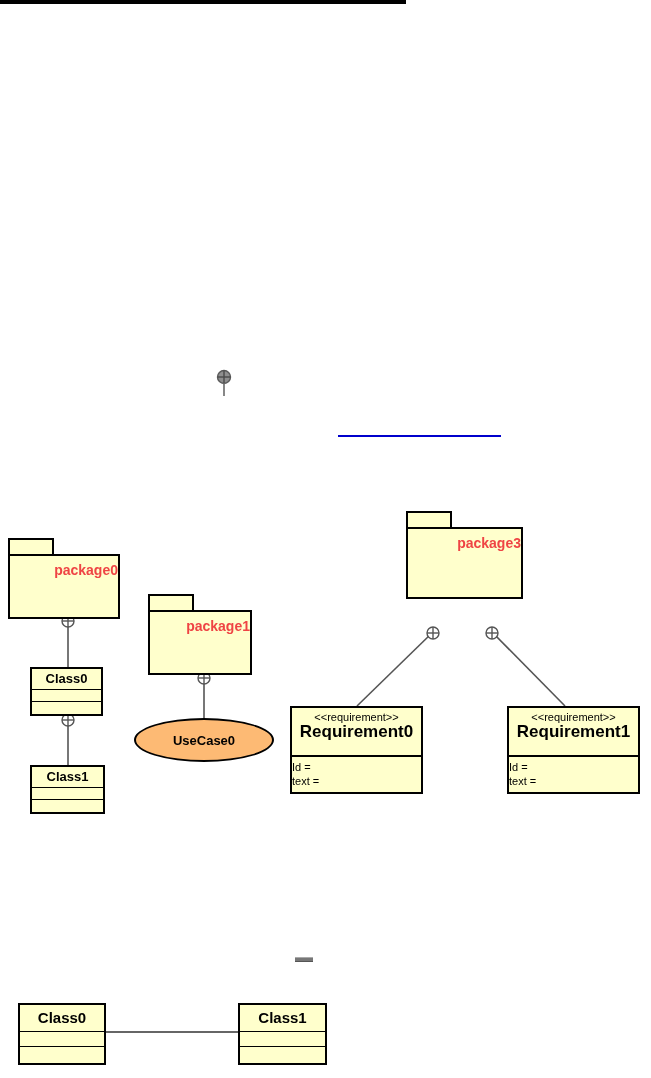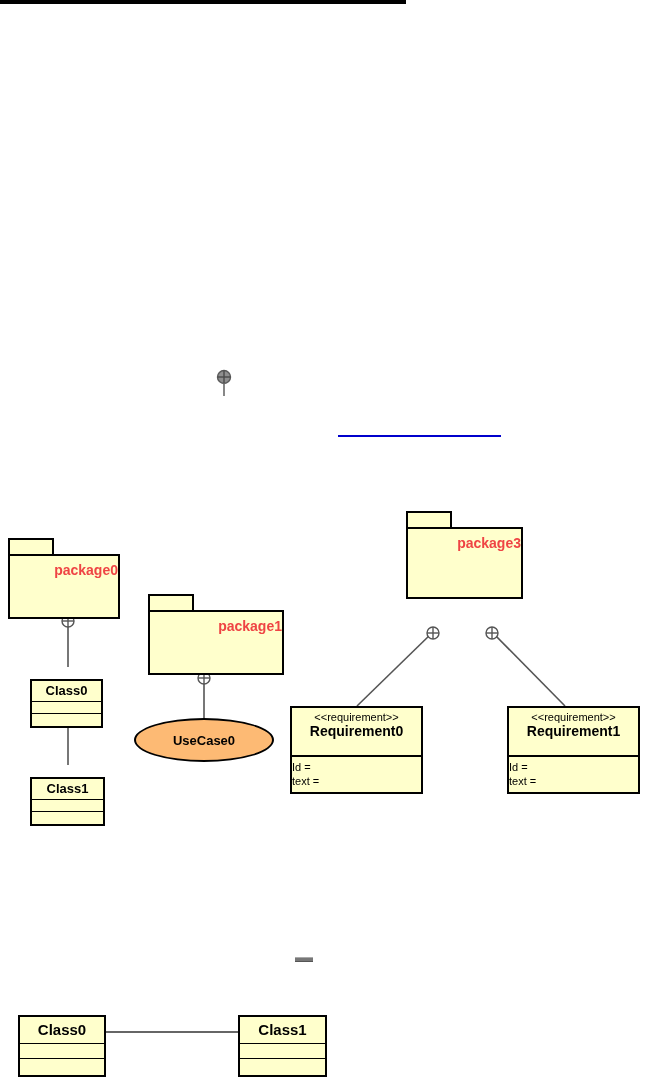--- a/index.html
+++ b/index.html
@@ -67,21 +67,20 @@
     font-size: 14px;
     color: #ef4444;
     white-space: nowrap;
   }
 
   
   .cls {
     background: #ffffcc;
     border: 2px solid #000000;
     box-sizing: border-box;
-    margin-top: 12px;
   }
   .cls-name {
     text-align: center;
     font-weight: bold;
     font-size: 13px;
     color: #000000;
     padding: 2px 2px 3px 2px;
     border-bottom: 1px solid #000000;
     white-space: nowrap;
     overflow: hidden;
@@ -105,21 +104,21 @@
   }
   .req-stereo {
     display: block;
     font-size: 11px;
     color: #000000;
     line-height: 13px;
     white-space: nowrap;
   }
   .req-name {
     display: block;
-    font-size: 14px;
+    font-size: 17px;
     font-weight: bold;
     color: #000000;
     line-height: 15px;
     white-space: nowrap;
   }
   .req-attrs {
     padding: 3px 5px 2px 0;
   }
   .req-attr {
     display: block;
@@ -234,21 +233,21 @@
   </div>
 
   <div class="abs cls" style="left:30px; top:765px; width:75px; height:49px;">
     <div class="cls-name">Class1</div>
     <div class="cls-comp"></div>
     <div class="cls-comp last"></div>
   </div>
 
   <div class="abs pkg" style="left:148px; top:594px; width:112px; height:81px;">
     <div class="pkg-tab" style="width:46px; height:18px;"></div>
-    <div class="pkg-body" style="left:0; top:16px; width:136px; height:65px;">
+    <div class="pkg-body" style="left:0; top:16px; width:104px; height:65px;">
       <div class="pkg-name">package1</div>
     </div>
   </div>
 
   <div class="abs usecase" style="left:134px; top:718px; width:140px; height:44px;">
     <span class="usecase-name">UseCase0</span>
   </div>
 
   <div class="abs pkg" style="left:406px; top:511px; width:117px; height:88px;">
     <div class="pkg-tab" style="width:46px; height:18px;"></div>

